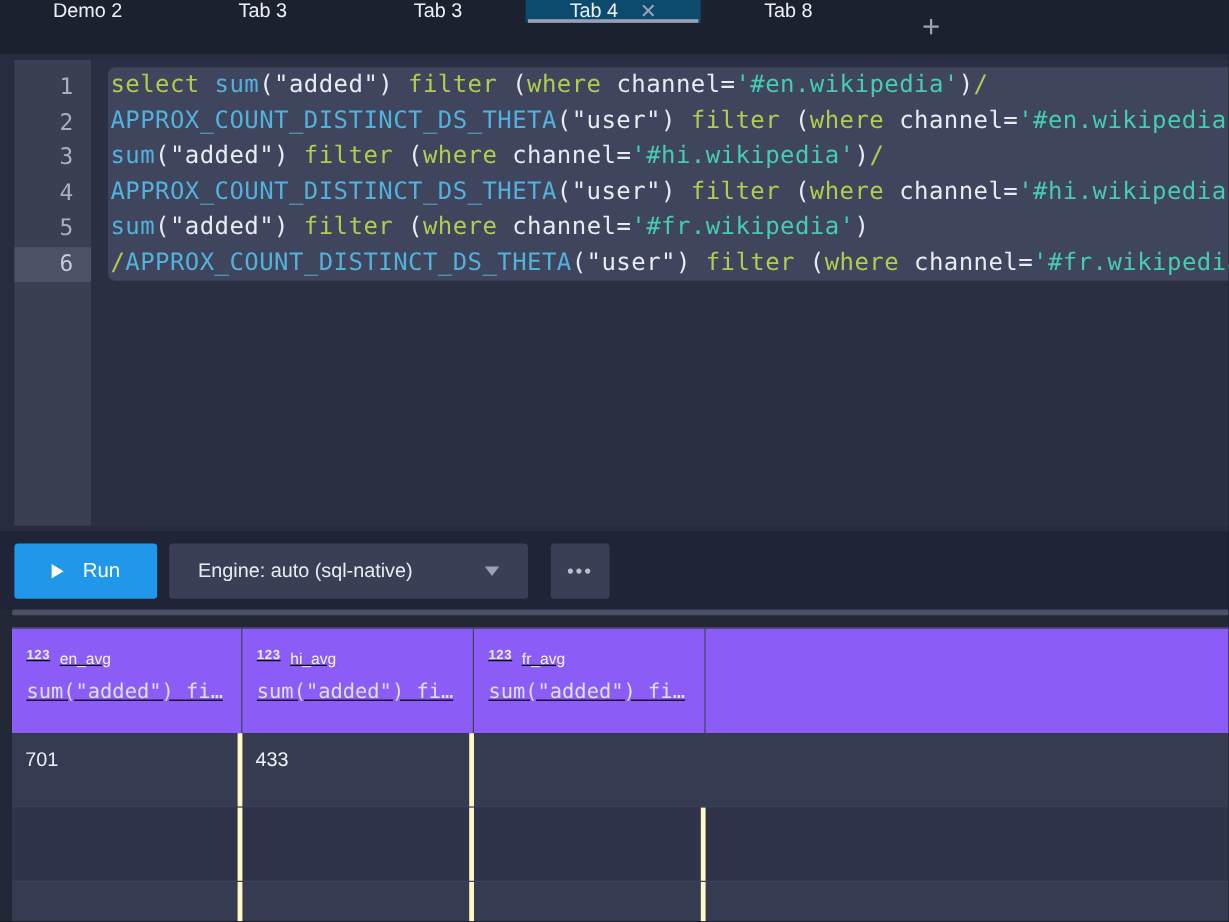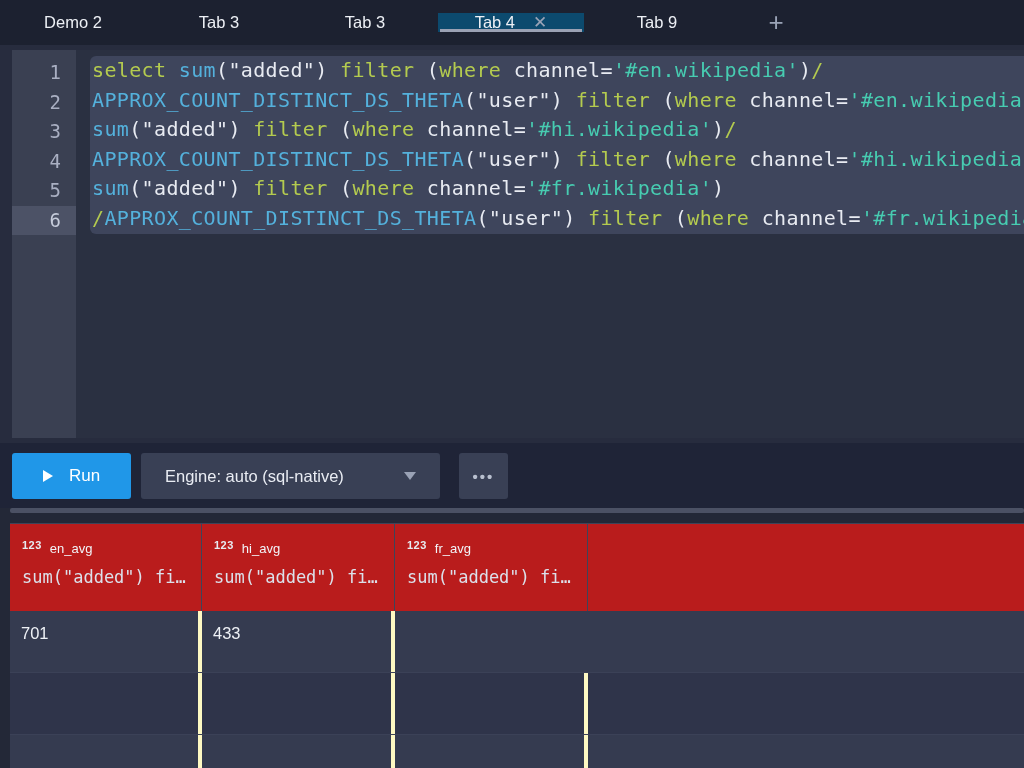--- a/index.html
+++ b/index.html
@@ -92,22 +92,22 @@
     position:absolute;left:10px;top:508px;width:1014px;height:5px;
     background:#4b5164;border-radius:2px;cursor:row-resize;
   }
   
   .results{
     position:absolute;left:0;top:513px;width:1024px;height:255px;
     background:#232837;overflow:hidden;
   }
   .rtable{position:absolute;left:10px;top:10px;width:1014px;}
   .rhead{
-    display:flex;height:88px;background:#b91c1c;
-    border-top:1px solid #3e4459;box-sizing:border-box;
+    display:flex;height:88px;background:#8b5cf6;
+    border-top:1px solid #3e4459;box-sizing:border-box;text-decoration:underline;
   }
   .hcell{
     box-sizing:border-box;border-right:1px solid #3e4459;
     padding:17px 8px 0 12px;overflow:hidden;cursor:pointer;
   }
   .hcell.filler{flex:1;border-right:none;cursor:default;}
   .hname-row{display:flex;align-items:baseline;gap:8px;color:#f2f4f8;}
   .type-icon{font-size:11px;letter-spacing:0.5px;color:#e8ebf1;position:relative;top:-4px;font-weight:bold;}
   .hname{font-size:13px;}
   .hexpr{
@@ -122,37 +122,37 @@
     padding:13px 8px 0 11px;font-size:16.5px;color:#eef1f6;overflow:hidden;
   }
   .rcell.filler{flex:1;border-right:none;}
 </style>
 </head>
 <body>
 
 <div class="app">
 
   <div class="tabbar">
-    <div id="tabs-list" style="display:flex;align-items:center;">
+    <div id="tabs-list" style="display:flex;align-items:flex-start;">
         <div class="tab">
           <span class="tab-label">Demo 2</span>
         </div>
         <div class="tab">
           <span class="tab-label">Tab 3</span>
         </div>
         <div class="tab">
           <span class="tab-label">Tab 3</span>
         </div>
         <div class="tab active">
           <span class="tab-label">Tab 4</span>
           <span class="tab-close">✕</span>
           <div class="tab-underline"></div>
         </div>
         <div class="tab">
-          <span class="tab-label">Tab 9</span>
+          <span class="tab-label">Tab 8</span>
         </div>
       </div>
     <div class="tab-add">+</div>
   </div>
 
   <div class="editor">
     <div class="gutter" id="gutter">
         <div class="gutter-row">1</div>
         <div class="gutter-row">2</div>
         <div class="gutter-row">3</div>

